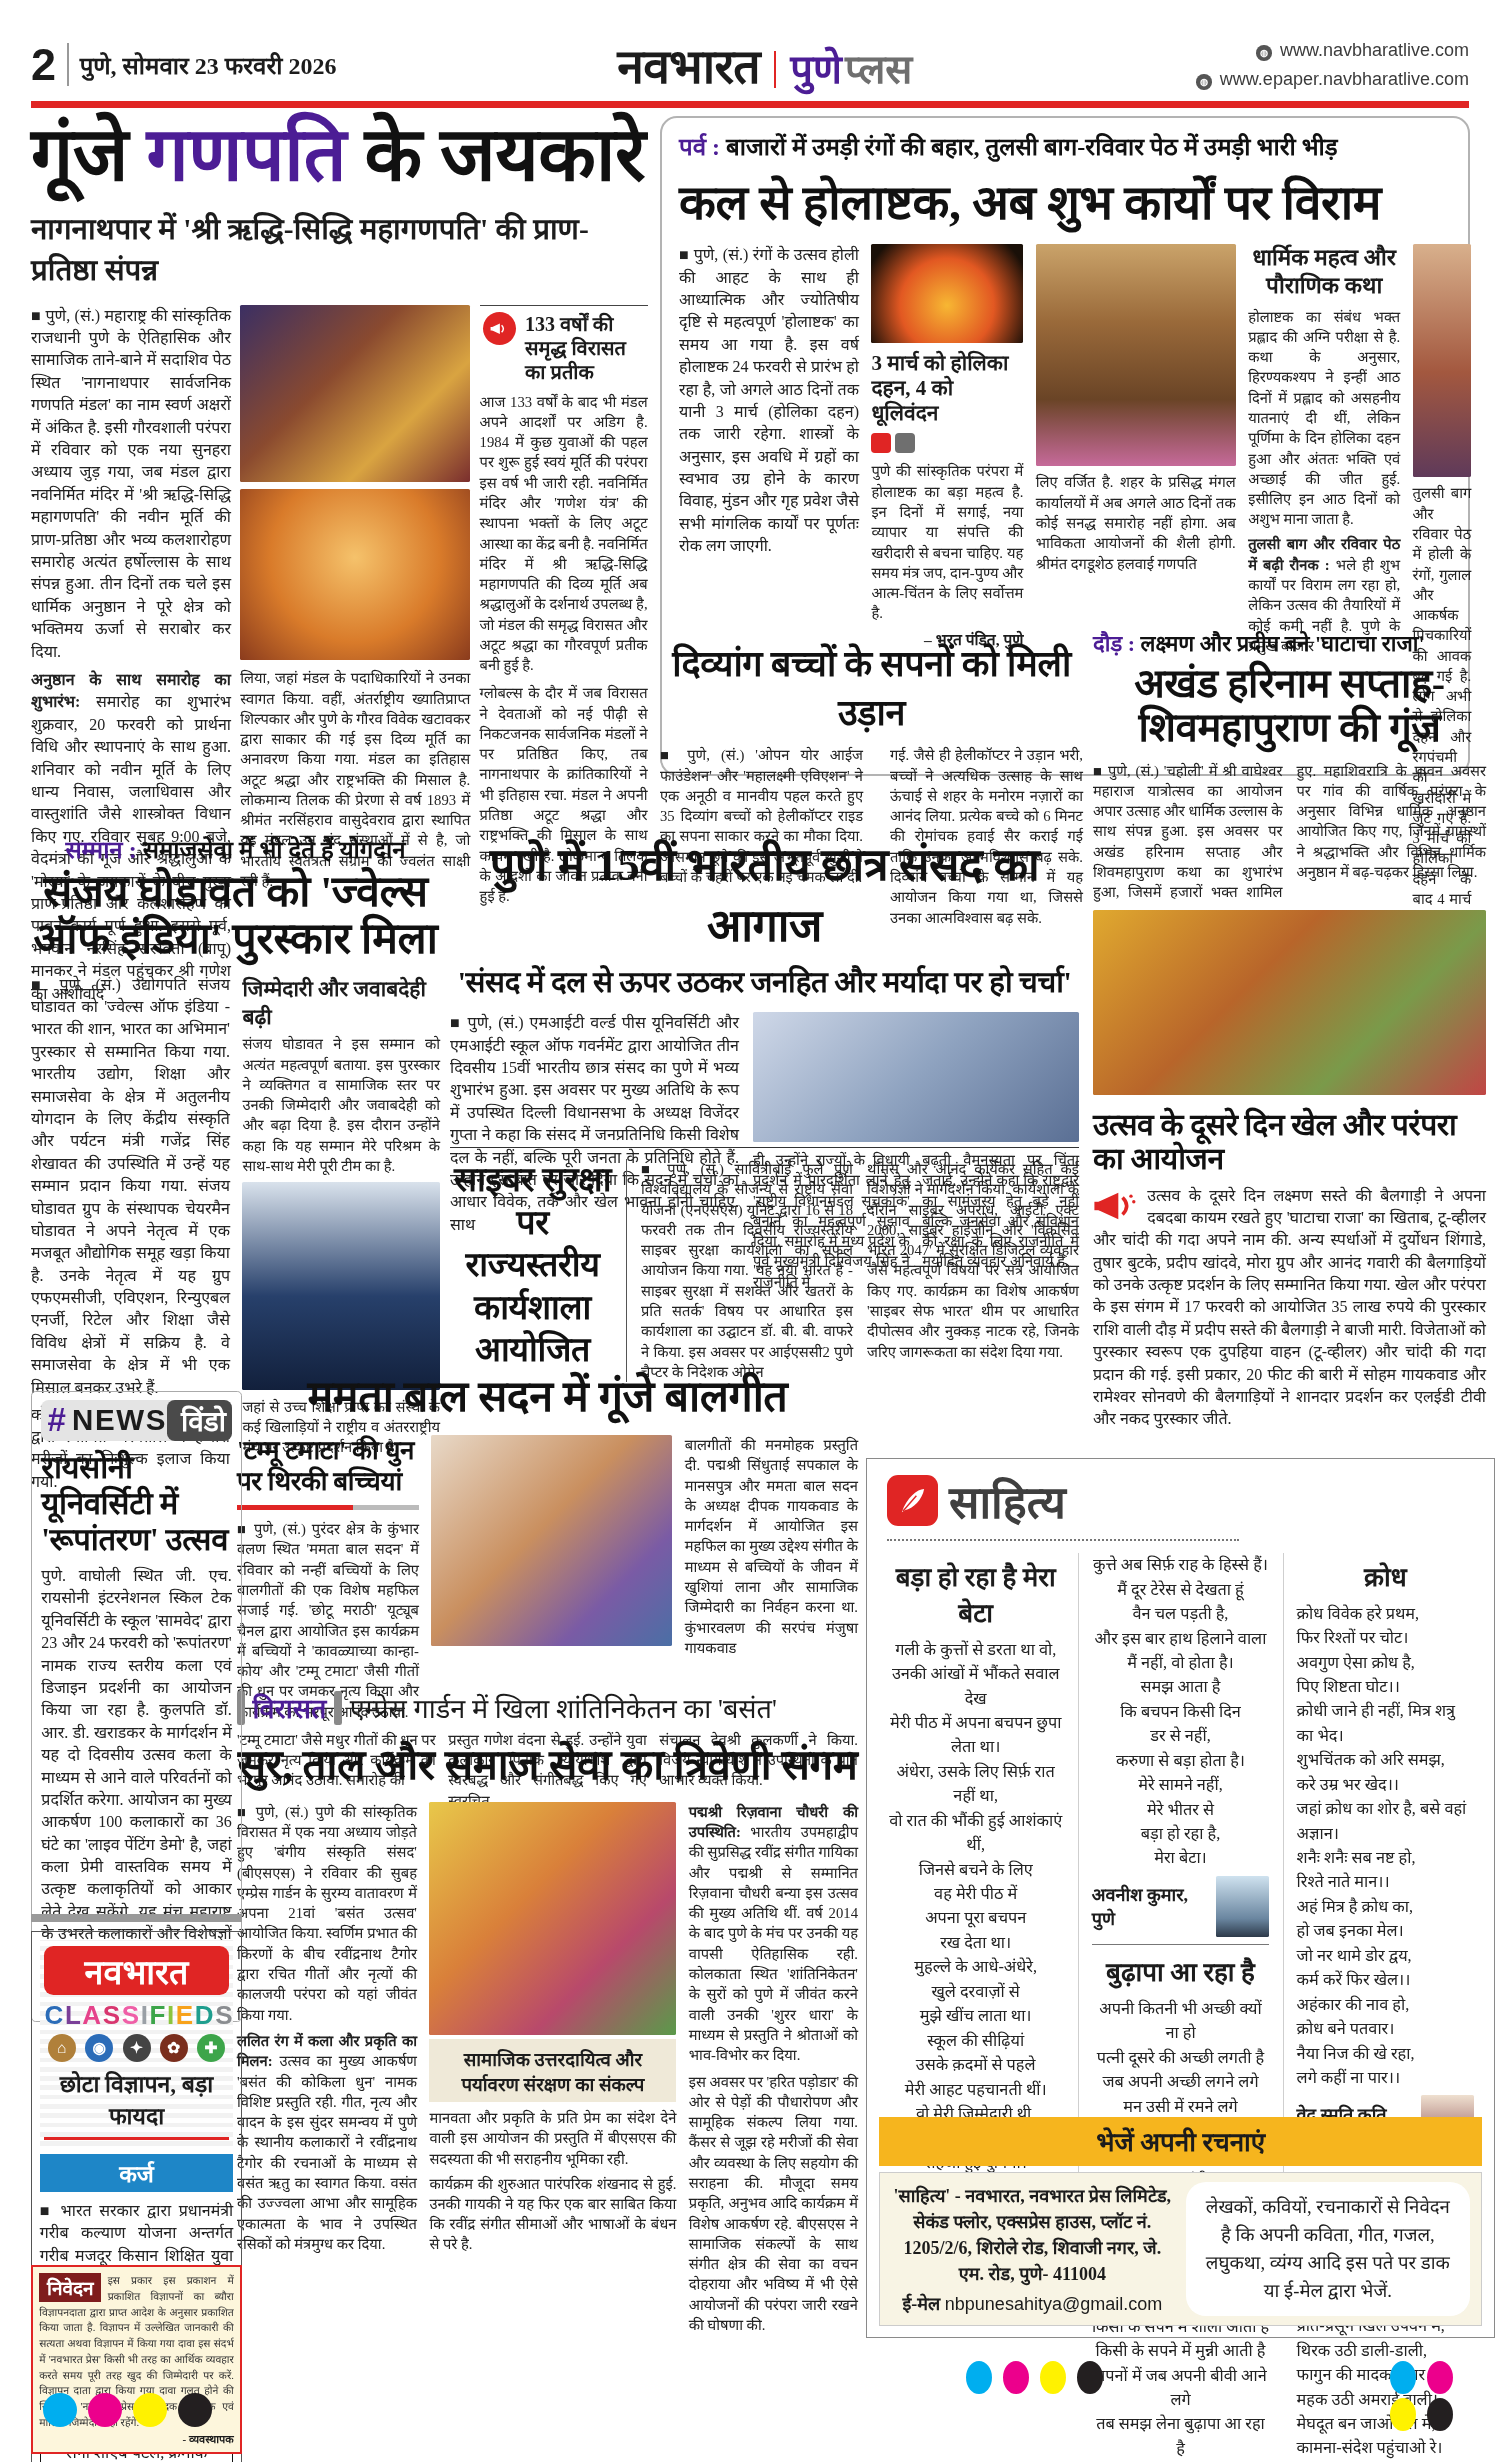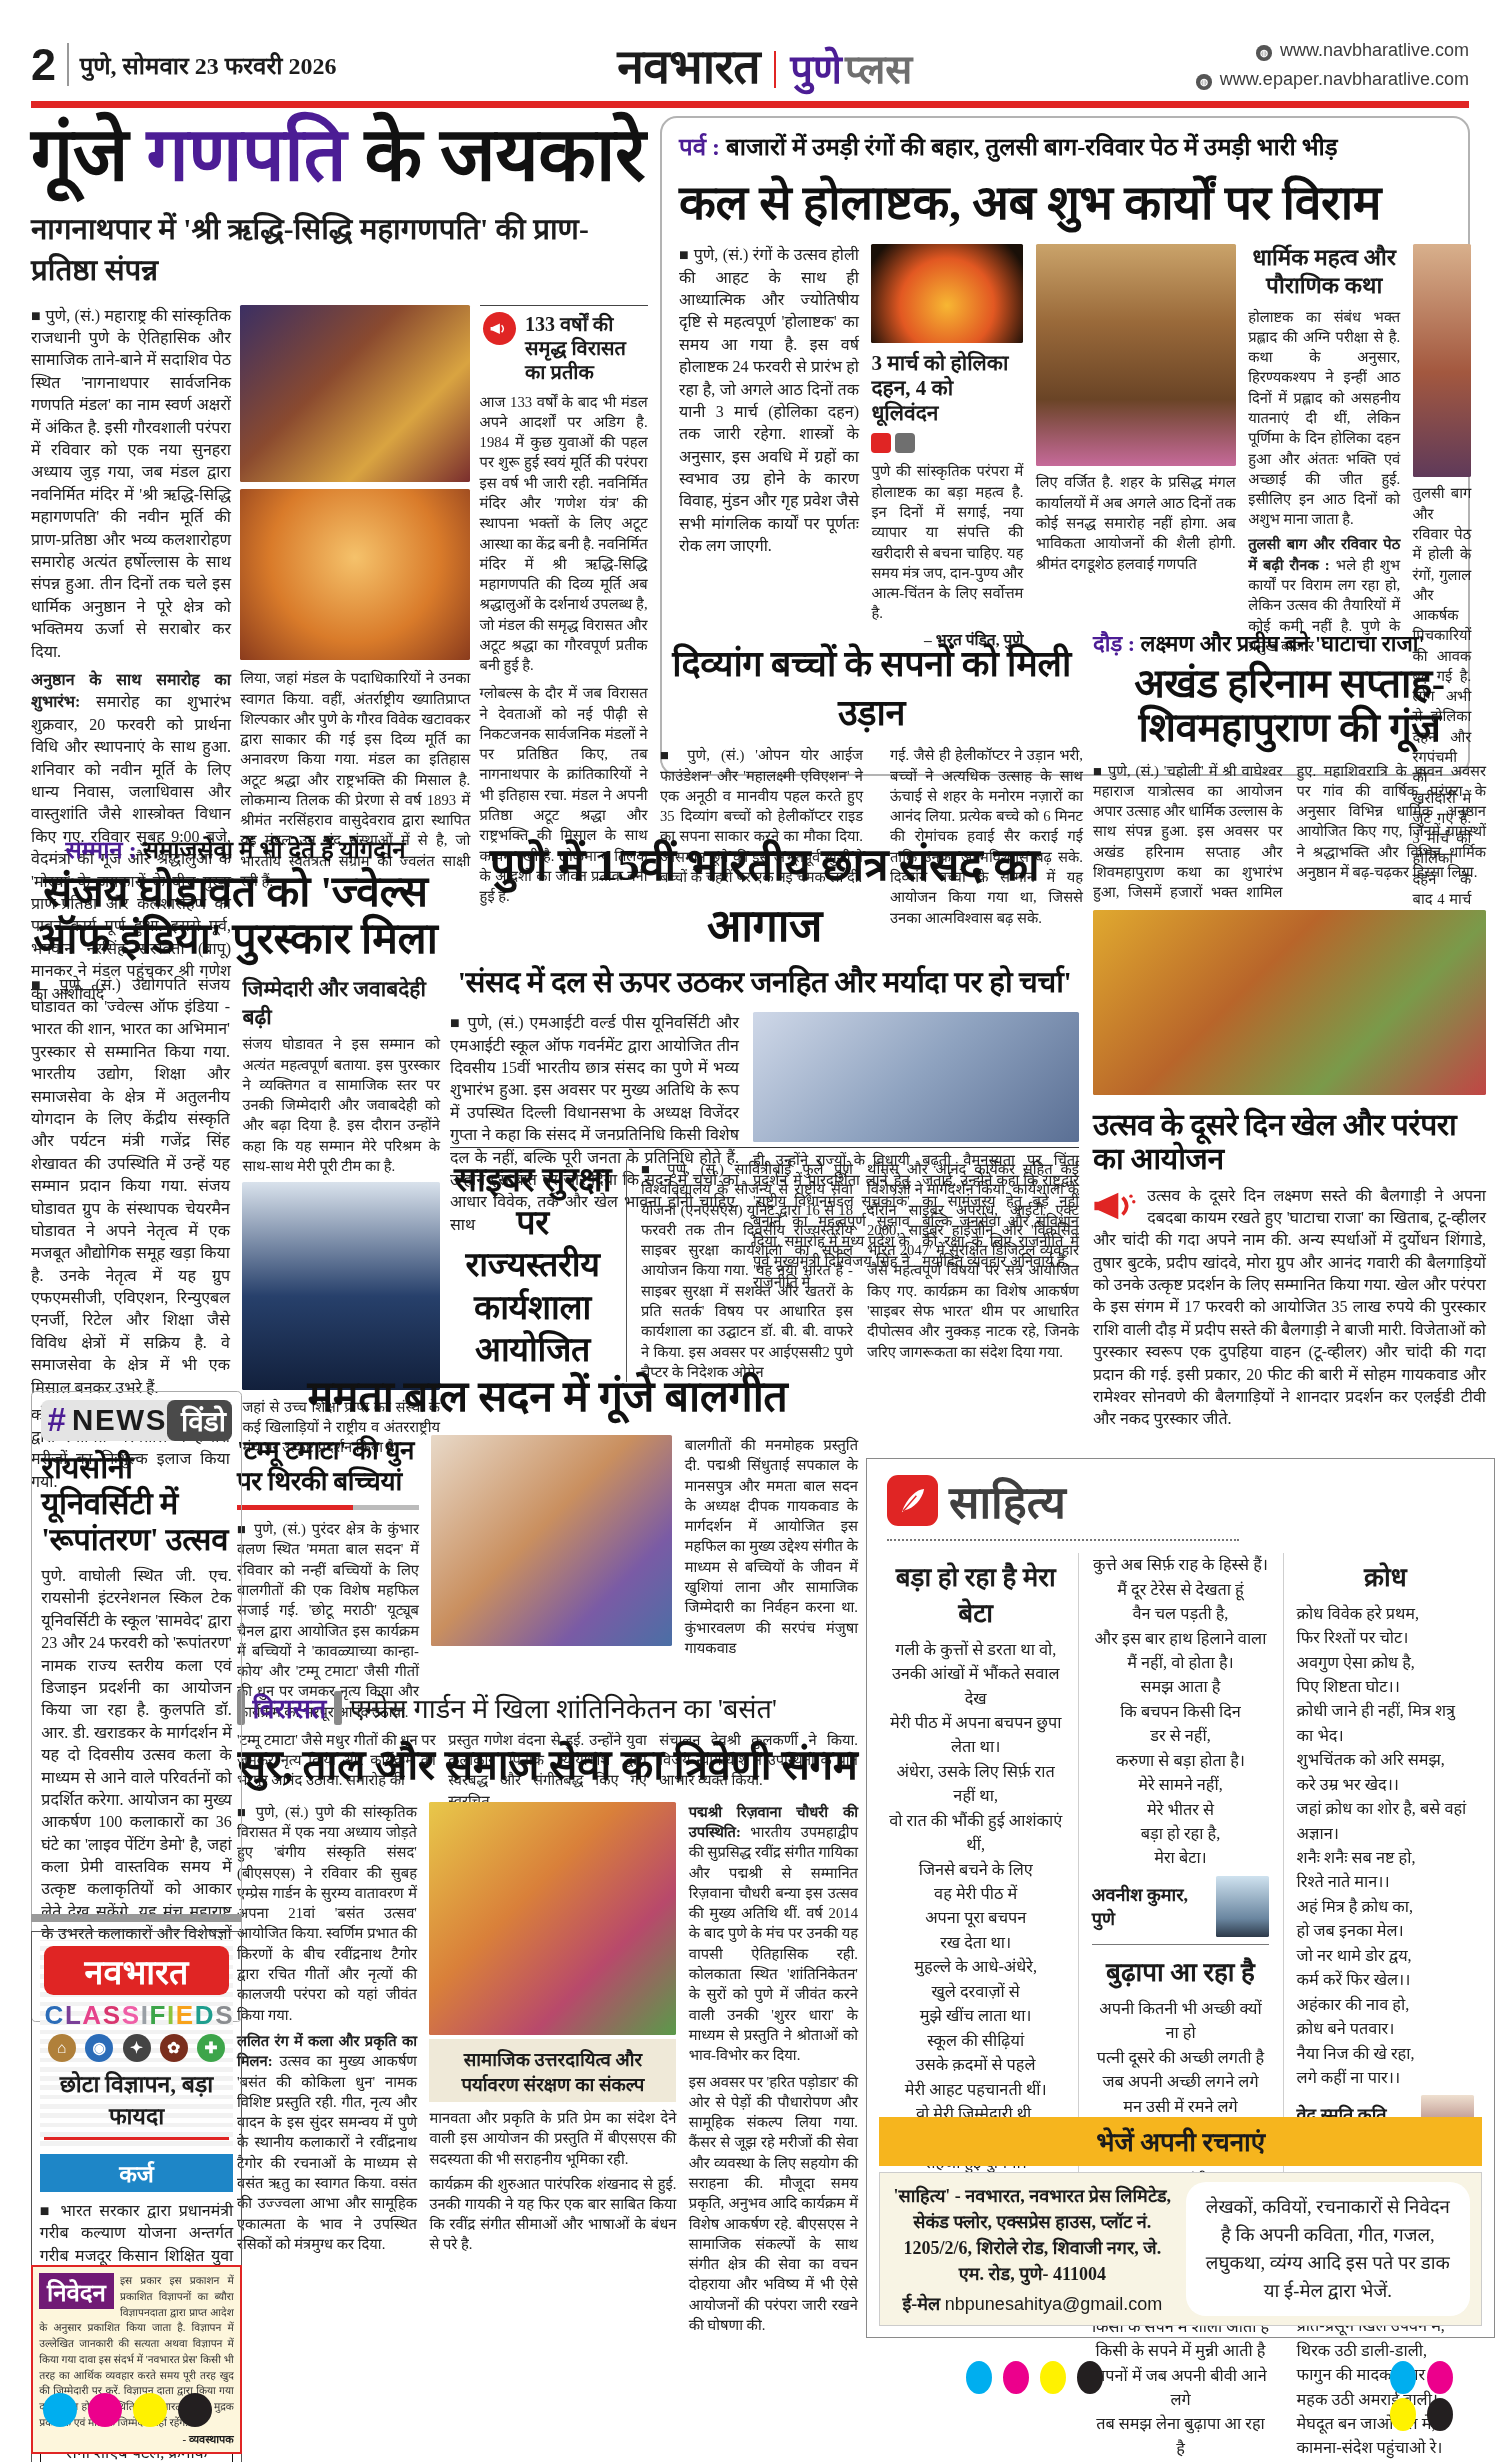--- a/index.html
+++ b/index.html
@@ -262,21 +262,21 @@
       <div class="bold" style="font-size:23px;margin-top:4.7px;">छोटा विज्ञापन, बड़ा फायदा</div>
       <div style="height:3.1px;background:#e02524;margin-top:6.2px;"></div>
     </div>
     <div class="bold center" style="background:#1e86c7;color:#fff;font-size:23px;padding:3.1px 0;margin-top:7.8px;">कर्ज</div>
     <p class="body-txt jus" style="margin:7.8px 0 0;">■ भारत सरकार द्वारा प्रधानमंत्री गरीब कल्याण योजना अन्तर्गत गरीब मजदूर किसान शिक्षित युवा बेरोजगार को मकान, दुकान पर्सनल प्रापर्टी लघुउद्योग लोन आधारकार्ड पेनकार्ड पर उपलब्ध 2% ब्याज 50% छुट 09310588915.</p>
     <div class="bold center" style="background:#111;color:#fff;font-size:23px;padding:3.1px 0;margin-top:9.3px;">नाम में बदलाव</div>
     <p class="center" style="border:1.6px solid #111;margin:7.8px 0 0;padding:6.2px;font-size:16.3px;line-height:1.45;">सना शोएब पटेल, क्रमांक 17035912W cfn. Patel Shoyab Shahid Unit 997 वायू रक्षा (MOB) कर्मशाला की पत्नी निवासी ग्राम मुंढे, तहसिल - कराड, जिला - सातारा, राज्य - महाराष्ट्र ४१५१२४. मैंने अपना नाम सना शाहिस्तेखान मुलाणी से बदलकर सना शोएब पटेल कर लिया है। दिनांक ०५ फरवरी २०२६ का शपथपत्र है।</p>
   </div>
 
   <div class="abs" style="left:31px;top:2265px;width:211px;border:2.3px solid #e02524;background:#fdf6dc;padding:6.2px;box-sizing:border-box;">
-    <span class="bold" style="float:left;background:#701a75;color:#fff;font-size:24px;padding:1.6px 7.8px;margin:0 6.2px 1.6px 0;">निवेदन</span>
+    <span class="bold" style="float:left;background:#7f1d1d;color:#fff;font-size:19px;padding:1.6px 7.8px;margin:0 6.2px 1.6px 0;">निवेदन</span>
     <span style="font-size:10.5px;line-height:1.5;color:#333;text-align:justify;display:block;">इस प्रकार इस प्रकाशन में प्रकाशित विज्ञापनों का ब्यौरा विज्ञापनदाता द्वारा प्राप्त आदेश के अनुसार प्रकाशित किया जाता है. विज्ञापन में उल्लेखित जानकारी की सत्यता अथवा विज्ञापन में किया गया दावा इस संदर्भ में 'नवभारत प्रेस' किसी भी तरह का आर्थिक व्यवहार करते समय पूरी तरह खुद की जिम्मेदारी पर करें. विज्ञापन दाता द्वारा किया गया दावा गलत होने की स्थिति में 'नवभारत प्रेस' के मुद्रक प्रकाशक एवं मालिक जिम्मेदार नहीं रहेंगे.</span>
     <div class="bold" style="font-size:11px;text-align:right;">- व्यवस्थापक</div>
   </div>
   <div class="abs" style="left:43px;top:2393px;">
     <span class="dot c"></span><span class="dot m"></span><span class="dot y"></span><span class="dot k"></span>
   </div>
 
   <div class="abs" style="left:866px;top:1458px;width:629px;height:880px;border:1.6px solid #8a8a8a;padding:11px 20px;box-sizing:border-box;">
     <div style="display:flex;align-items:center;gap:11px;border-bottom:2.3px dotted #777;padding-bottom:7.8px;width:60%;">
       <span style="width:51px;height:51px;background:#e02524;border-radius:11px;display:flex;align-items:center;justify-content:center;">

